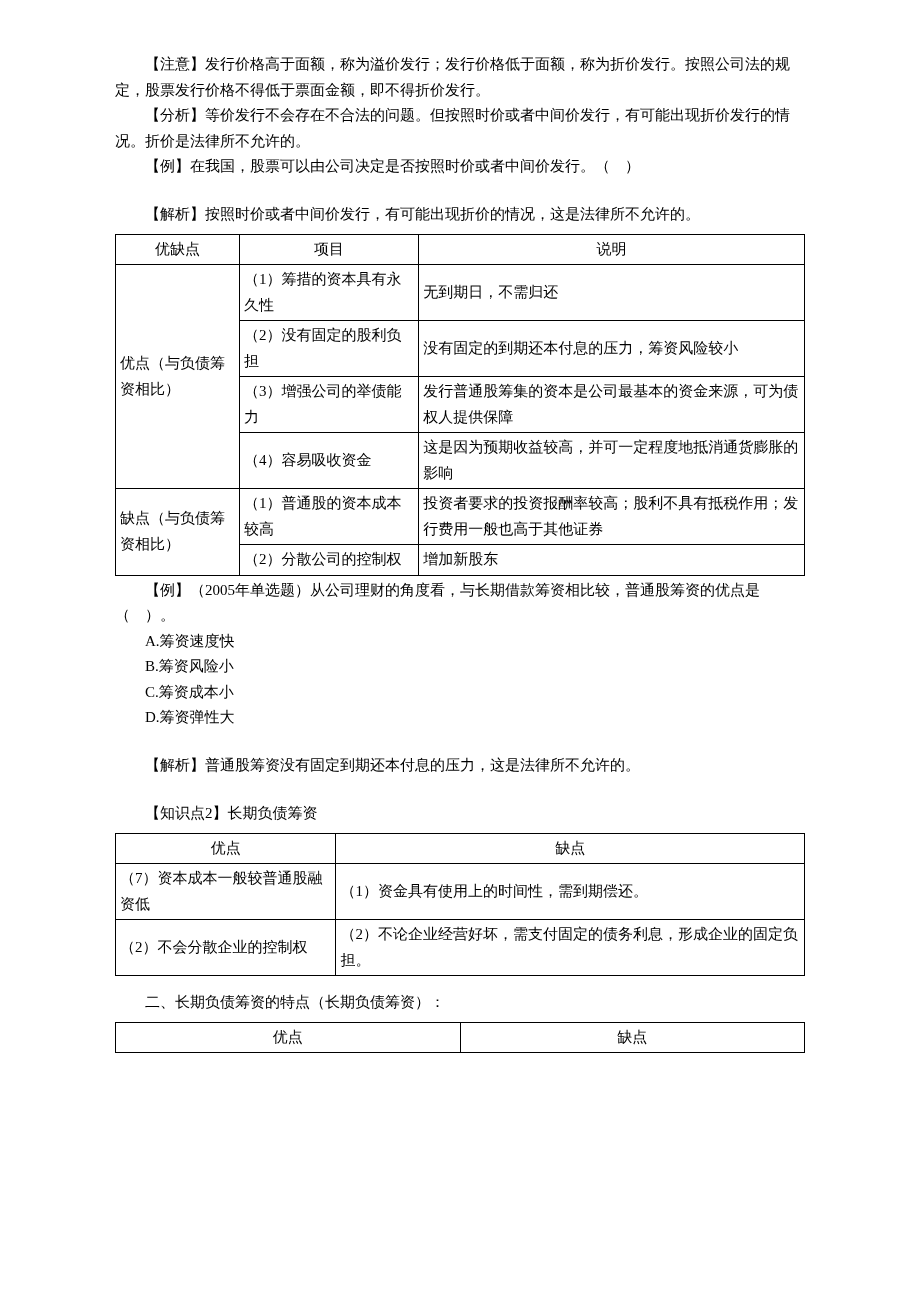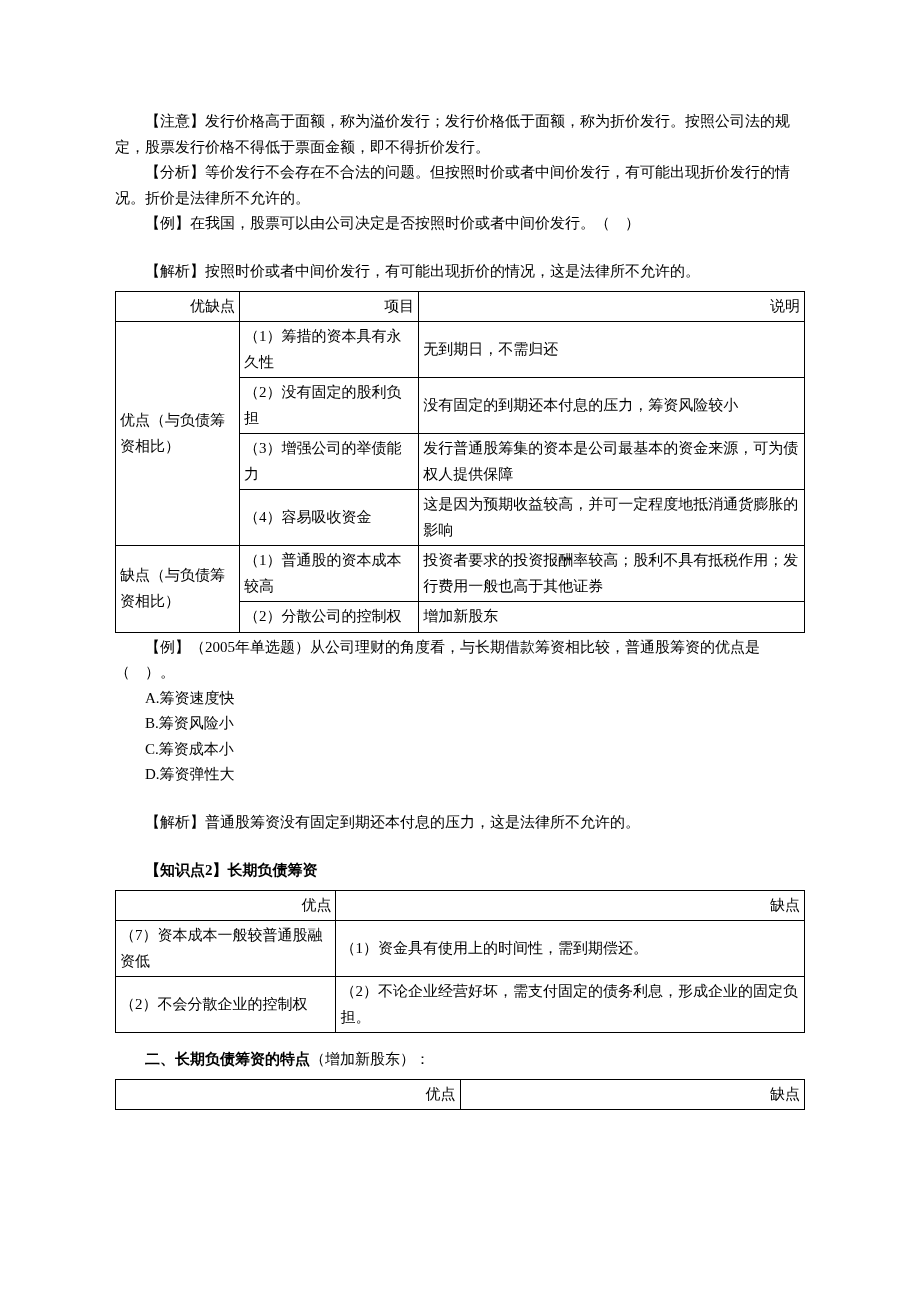--- a/index.html
+++ b/index.html
@@ -7,21 +7,21 @@
     padding: 0;
     background: #fff;
     font-family: "SimSun", "宋体", serif;
     font-size: 15px;
     color: #000;
     line-height: 1.7;
   }
   .page {
     width: 920px;
     box-sizing: border-box;
-    padding: 109px 115px 60px 115px;
+    padding: 52px 115px 60px 115px;
   }
   .para {
     text-indent: 2em;
     margin: 0;
   }
   .blank-line {
     height: 1.5em;
   }
   table {
     border-collapse: collapse;
@@ -29,24 +29,24 @@
     margin: 6px 0 2px 0;
   }
   td, th {
     border: 1px solid #000;
     padding: 2px 4px;
     vertical-align: middle;
     text-align: left;
     font-weight: normal;
   }
   th {
-    text-align: right;
+    text-align: center;
   }
   .bold {
-    font-weight: bold;
+    font-weight: normal;
   }
   .sec-head {
     margin-top: 14px;
   }
   .t1 col.c1 { width: 18%; }
   .t1 col.c2 { width: 26%; }
   .t1 col.c3 { width: 56%; }
   .t2 col.c1 { width: 32%; }
   .t2 col.c2 { width: 68%; }
   .t3 col.c1 { width: 50%; }
@@ -136,21 +136,21 @@
       <td>（1）资金具有使用上的时间性，需到期偿还。</td>
     </tr>
     <tr>
       <td>（2）不会分散企业的控制权</td>
       <td>（2）不论企业经营好坏，需支付固定的债务利息，形成企业的固定负担。</td>
     </tr>
   </tbody>
     </table>
 
   <p class="para sec-head">
-    <span class="bold">二、长期负债筹资的特点</span><span>（增加新股东）：</span>
+    <span class="bold">二、长期负债筹资的特点</span><span>（长期负债筹资）：</span>
   </p>
 
   <table class="t3">
     <colgroup>
         <col class="c1">
         <col class="c2">
       </colgroup>
     <tbody>
         <tr>
       <th>优点</th>

